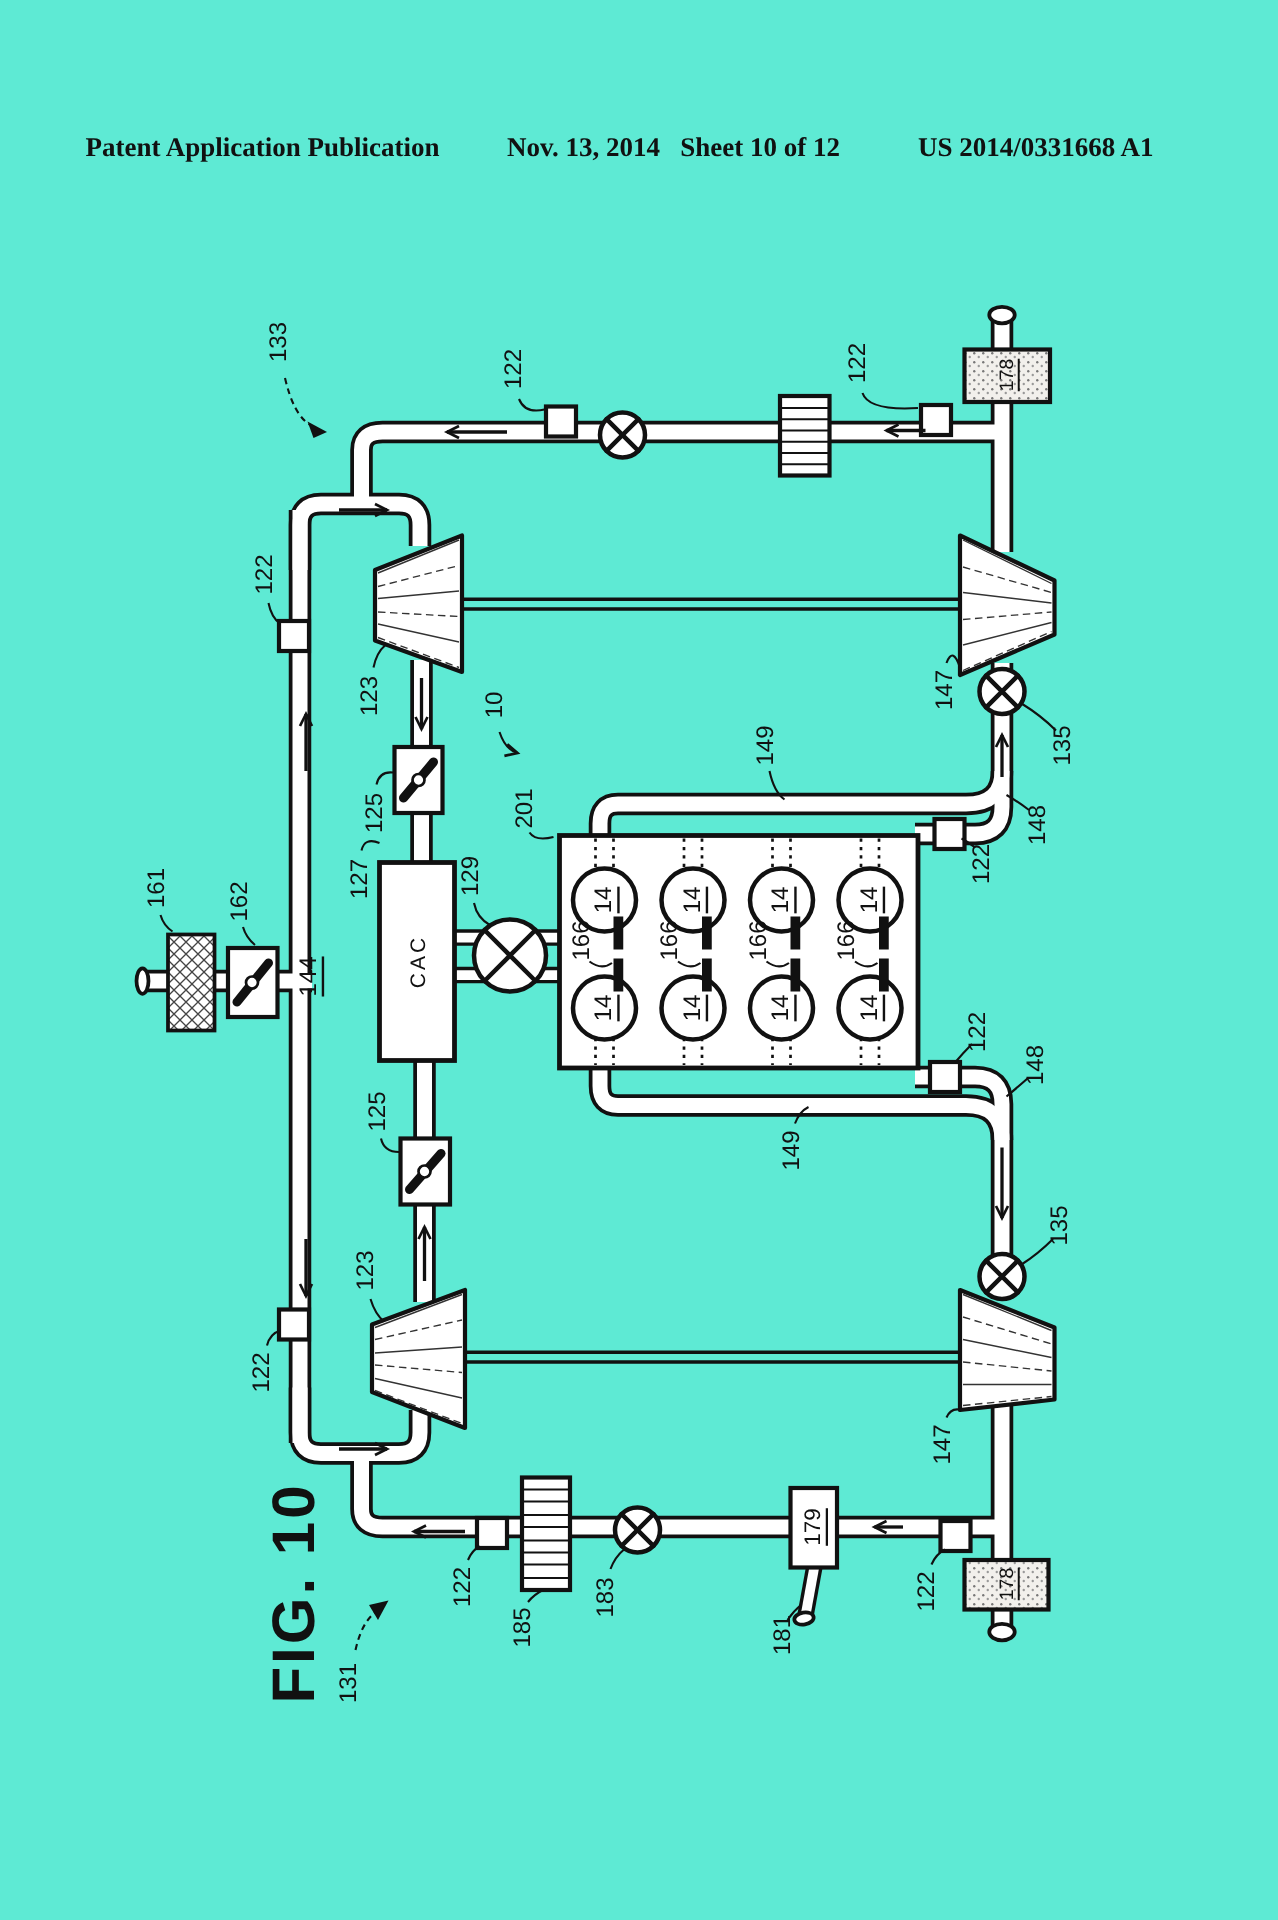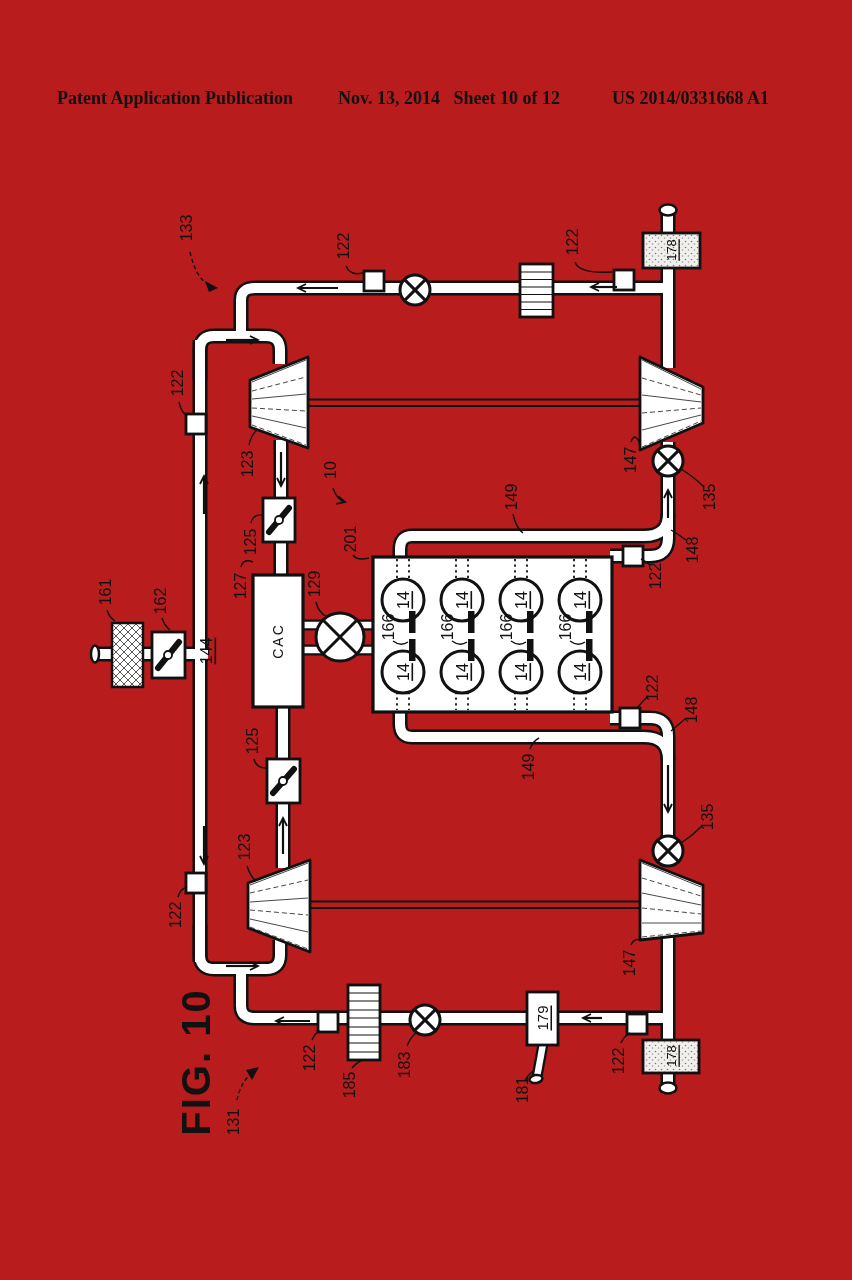--- a/index.html
+++ b/index.html
@@ -1,16 +1,16 @@
 <!DOCTYPE html>
 <html><head>
 <meta charset="utf-8">
 <style>
   html,body{margin:0;padding:0;background:#e8e8e8;}
-  .page{width:852px;height:1280px;background:#b91c1c;margin:0 auto;position:relative;overflow:hidden;}
+  .page{width:852px;height:1280px;background:#5eead4;margin:0 auto;position:relative;overflow:hidden;}
   svg{display:block;}
   .hdr{font-family:"Liberation Serif",serif;font-weight:bold;font-size:18px;fill:#111;white-space:pre;}
   .ref{font-family:"Liberation Sans",sans-serif;font-size:16px;fill:#111;text-anchor:middle;dominant-baseline:central;}
   .ref.sm{font-size:13px;}
   .ref.md{font-size:15px;}
   .u{text-decoration:underline;}
   .fig{font-family:"Liberation Sans",sans-serif;font-weight:bold;font-size:40px;fill:#111;text-anchor:middle;dominant-baseline:central;letter-spacing:2px;}
   .cactxt{font-family:"Liberation Sans",sans-serif;font-size:14px;fill:#111;text-anchor:middle;dominant-baseline:central;letter-spacing:2px;}
   .pb{stroke:#111;stroke-width:15;fill:none;stroke-linejoin:round;}
   .pw{stroke:#fff;stroke-width:10;fill:none;stroke-linejoin:round;}

